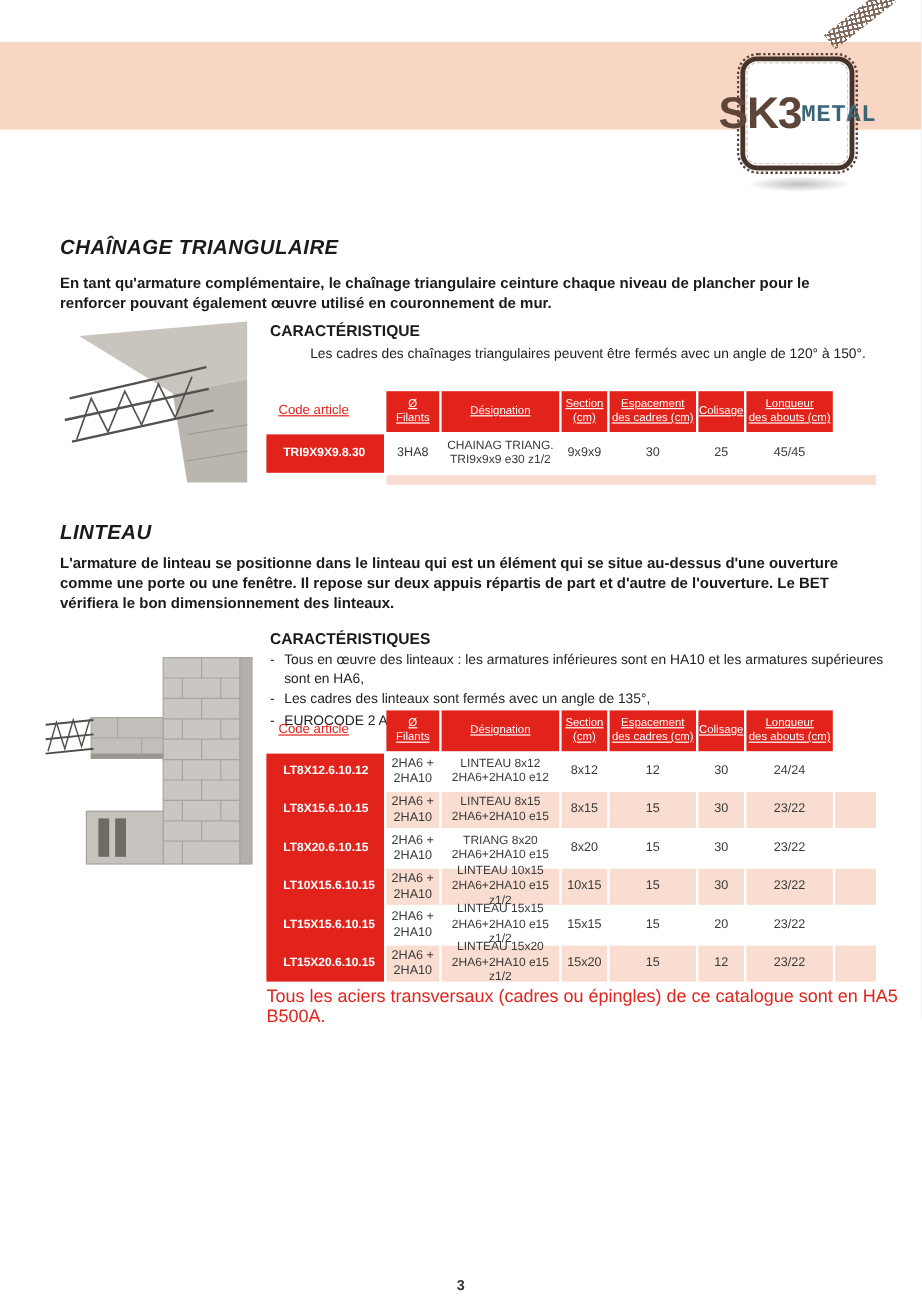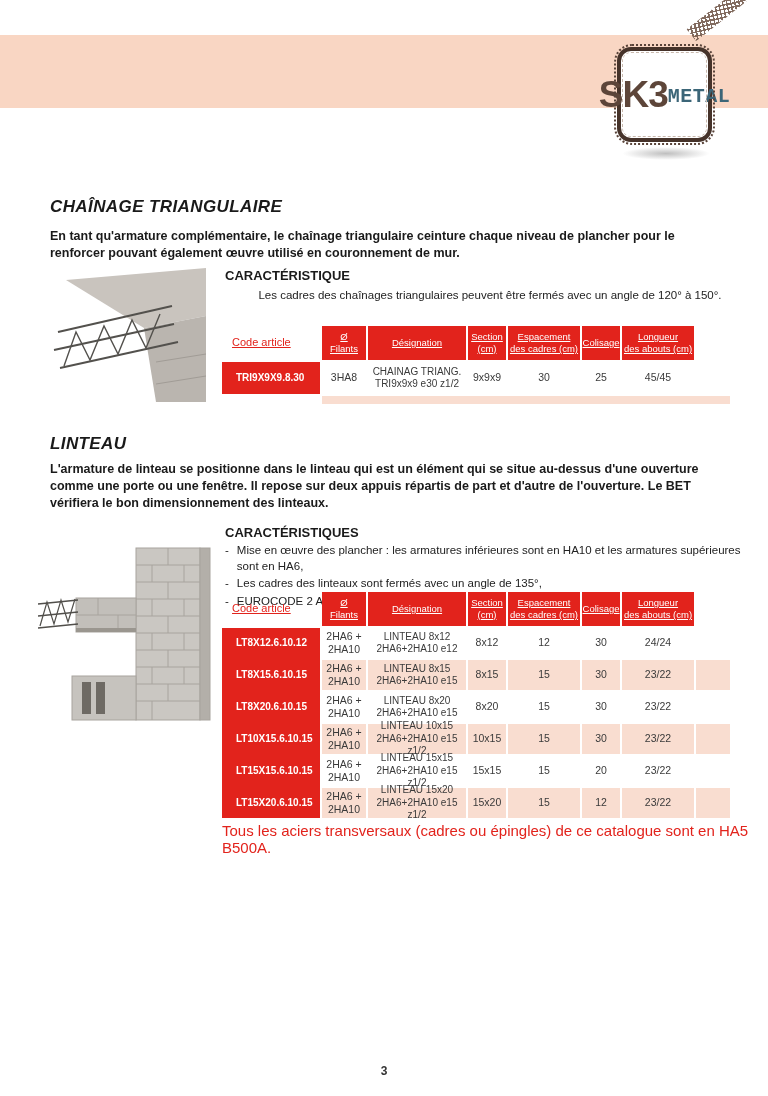--- a/index.html
+++ b/index.html
@@ -173,21 +173,21 @@
         <path d="M2,74 L42,70"></path>
         <path d="M2,86 L42,82"></path>
     </g>
     <path d="M4,84 L11,60 L18,82 L25,58 L32,80 L39,57" stroke="#514f4b" stroke-width="1.2" fill="none"></path>
   </svg>
 
   <div class="char-title" style="left:225px;top:525px;">CARACTÉRISTIQUES</div>
   <div class="bullets">
     <div class="bullet">
       <span>-</span>
-      <span>Mise en œuvre des plancher : les armatures inférieures sont en HA10 et les armatures supérieures sont en HA6,</span>
+      <span>Tous en œuvre des linteaux : les armatures inférieures sont en HA10 et les armatures supérieures sont en HA6,</span>
     </div>
     <div class="bullet">
       <span>-</span>
       <span>Les cadres des linteaux sont fermés avec un angle de 135°,</span>
     </div>
     <div class="bullet">
       <span>-</span>
       <span>EUROCODE 2 Art. 9.2.</span>
     </div>
   </div>
@@ -225,21 +225,21 @@
 2HA6+2HA10 e15</div>
     <div class="bc p">8x15</div>
     <div class="bc p">15</div>
     <div class="bc p">30</div>
     <div class="bc p">23/22</div>
     <div class="bc p"></div>
 
     <div class="bc bc-code">LT8X20.6.10.15</div>
     <div class="bc w">2HA6 +
 2HA10</div>
-    <div class="bc bc-des w">LINTEAU 8x20
+    <div class="bc bc-des w">TRIANG 8x20
 2HA6+2HA10 e15</div>
     <div class="bc w">8x20</div>
     <div class="bc w">15</div>
     <div class="bc w">30</div>
     <div class="bc w">23/22</div>
     <div class="bc w"></div>
 
     <div class="bc bc-code">LT10X15.6.10.15</div>
     <div class="bc p">2HA6 +
 2HA10</div>

